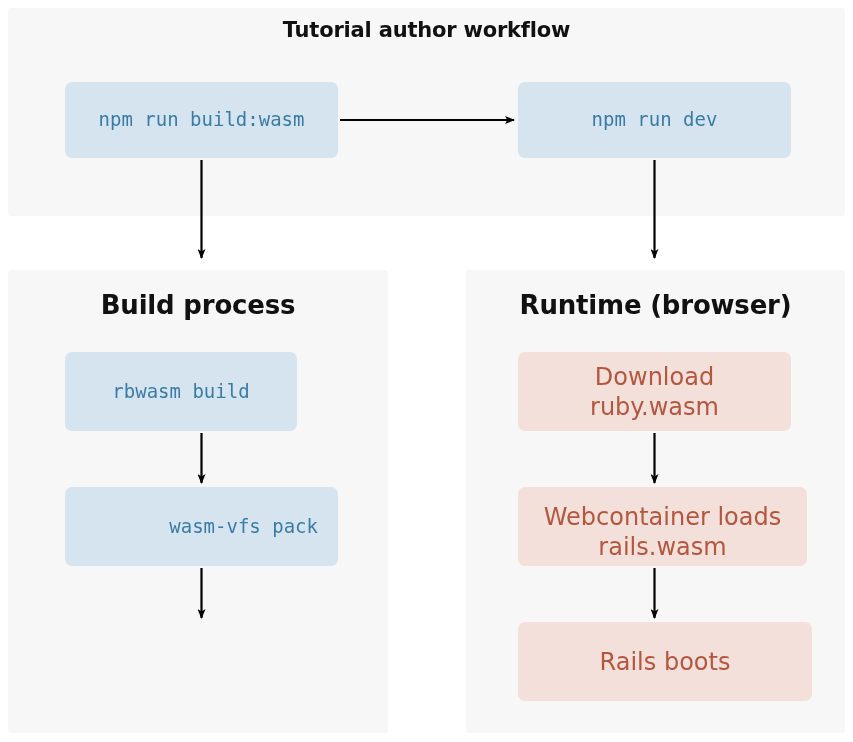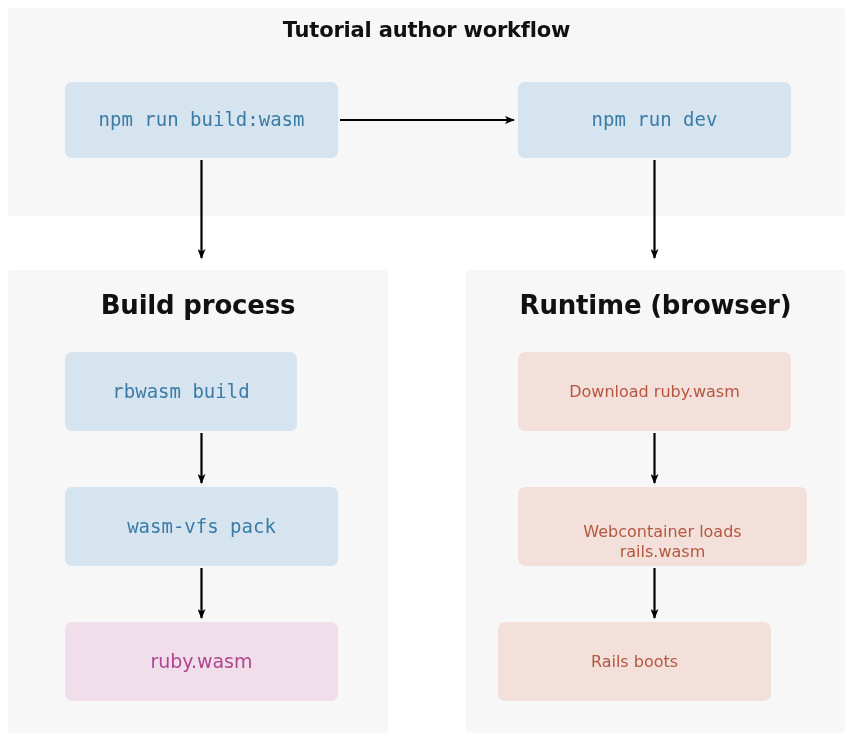--- a/index.html
+++ b/index.html
@@ -81,21 +81,21 @@
     font-size: 19px;
   }
 
   
   .node.style-runtime {
     background: #f3e0db;
   }
   .node.style-runtime .node-label {
     font-family: "DejaVu Sans", "Liberation Sans", sans-serif;
     color: #b5563f;
-    font-size: 16px;
+    font-size: 24px;
   }
 
   
   #edge-layer {
     position: absolute;
     left: 0;
     top: 0;
     width: 853px;
     height: 742px;
     pointer-events: none;
@@ -119,42 +119,39 @@
   </div>
 
   <div class="panel" id="panel-build">
     <div class="panel-title">Build process</div>
   </div>
 
   <div class="node style-cmd" id="node-rbwasm-build" style="left:65px; top:352px; width:232px; height:79px;">
     <span class="node-label">rbwasm build</span>
   </div>
 
-  <div class="node style-cmd" id="node-wasm-vfs-pack" style="left:65px; top:487px; width:273px; height:79px;">
+  <div class="node style-cmd" id="node-wasm-vfs-pack" style="left:65px; top:487px; width:273px; height:79px;justify-content:flex-end;">
     <span class="node-label">wasm-vfs pack</span>
   </div>
 
-  <div class="node style-artifact" id="node-ruby-wasm" style="left:65px; top:622px; width:273px; height:79px;">
-    <span class="node-label">ruby.wasm</span>
-  </div>
 
   <div class="panel" id="panel-runtime">
     <div class="panel-title">Runtime (browser)</div>
   </div>
 
   <div class="node style-runtime" id="node-download-ruby-wasm" style="left:518px; top:352px; width:273px; height:79px;">
     <span class="node-label">Download ruby.wasm</span>
   </div>
 
   <div class="node style-runtime" id="node-webcontainer-loads" style="left:518px; top:487px; width:289px; height:79px;align-items:flex-end;">
     <span class="node-label">Webcontainer loads
 rails.wasm</span>
   </div>
 
-  <div class="node style-runtime" id="node-rails-boots" style="left:498px; top:622px; width:273px; height:79px;">
+  <div class="node style-runtime" id="node-rails-boots" style="left:518px; top:622px; width:294px; height:79px;">
     <span class="node-label">Rails boots</span>
   </div>
 
   <svg id="edge-layer" viewBox="0 0 853 742">
     <defs>
       <marker id="arrowhead" markerWidth="10" markerHeight="8" refX="9" refY="4" orient="auto" markerUnits="userSpaceOnUse">
         <path d="M0,0 L10,4 L0,8 L2.4,4 Z" fill="#000000"></path>
       </marker>
     </defs>
 

